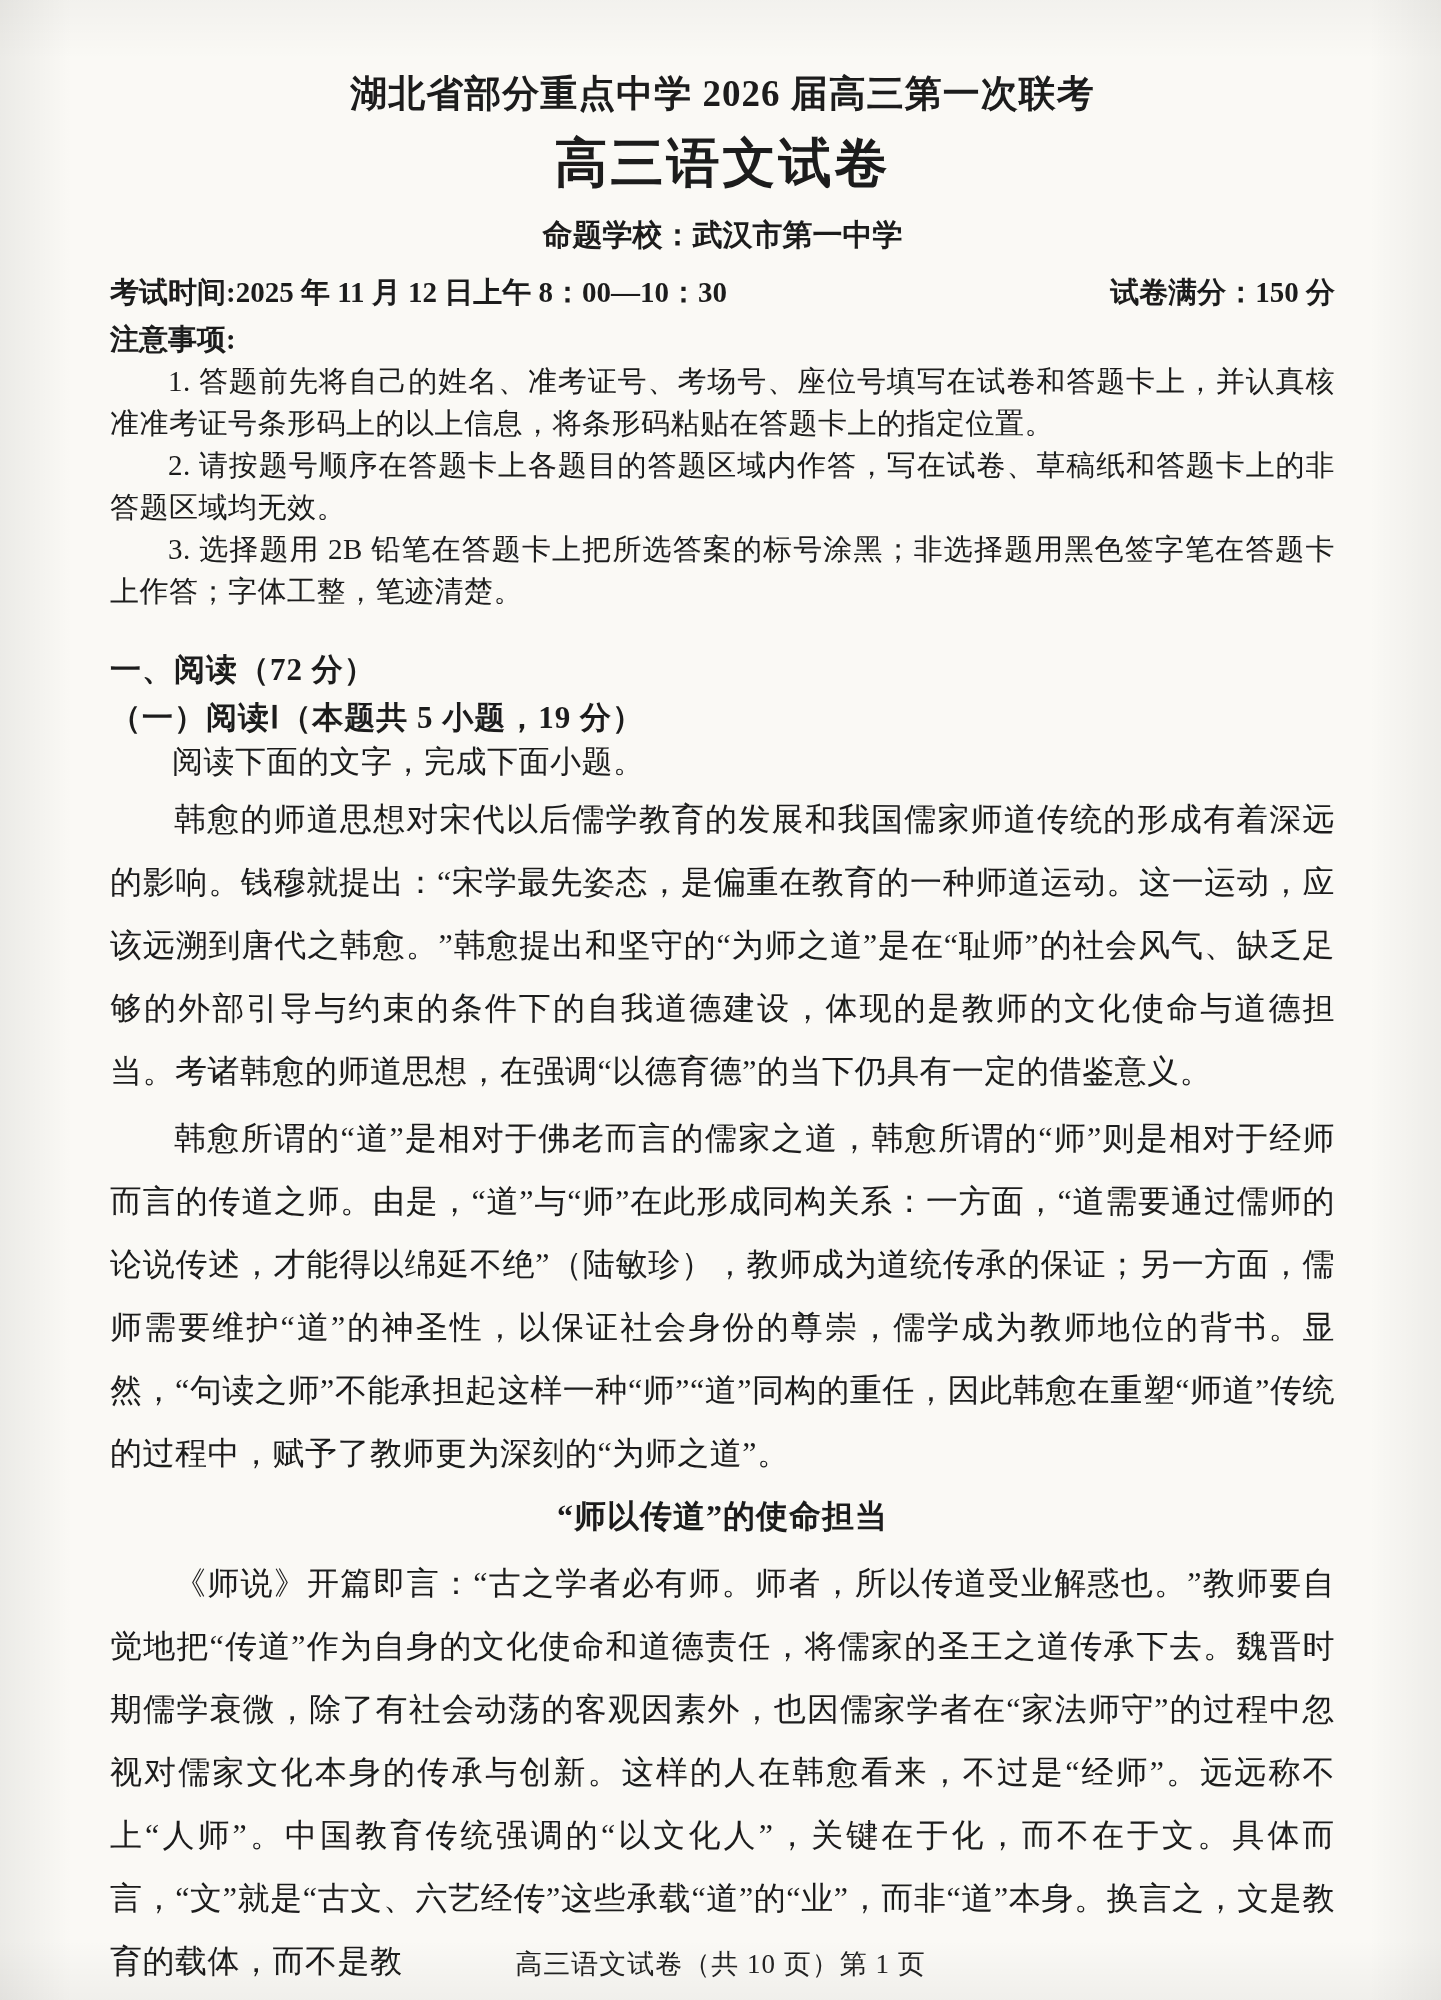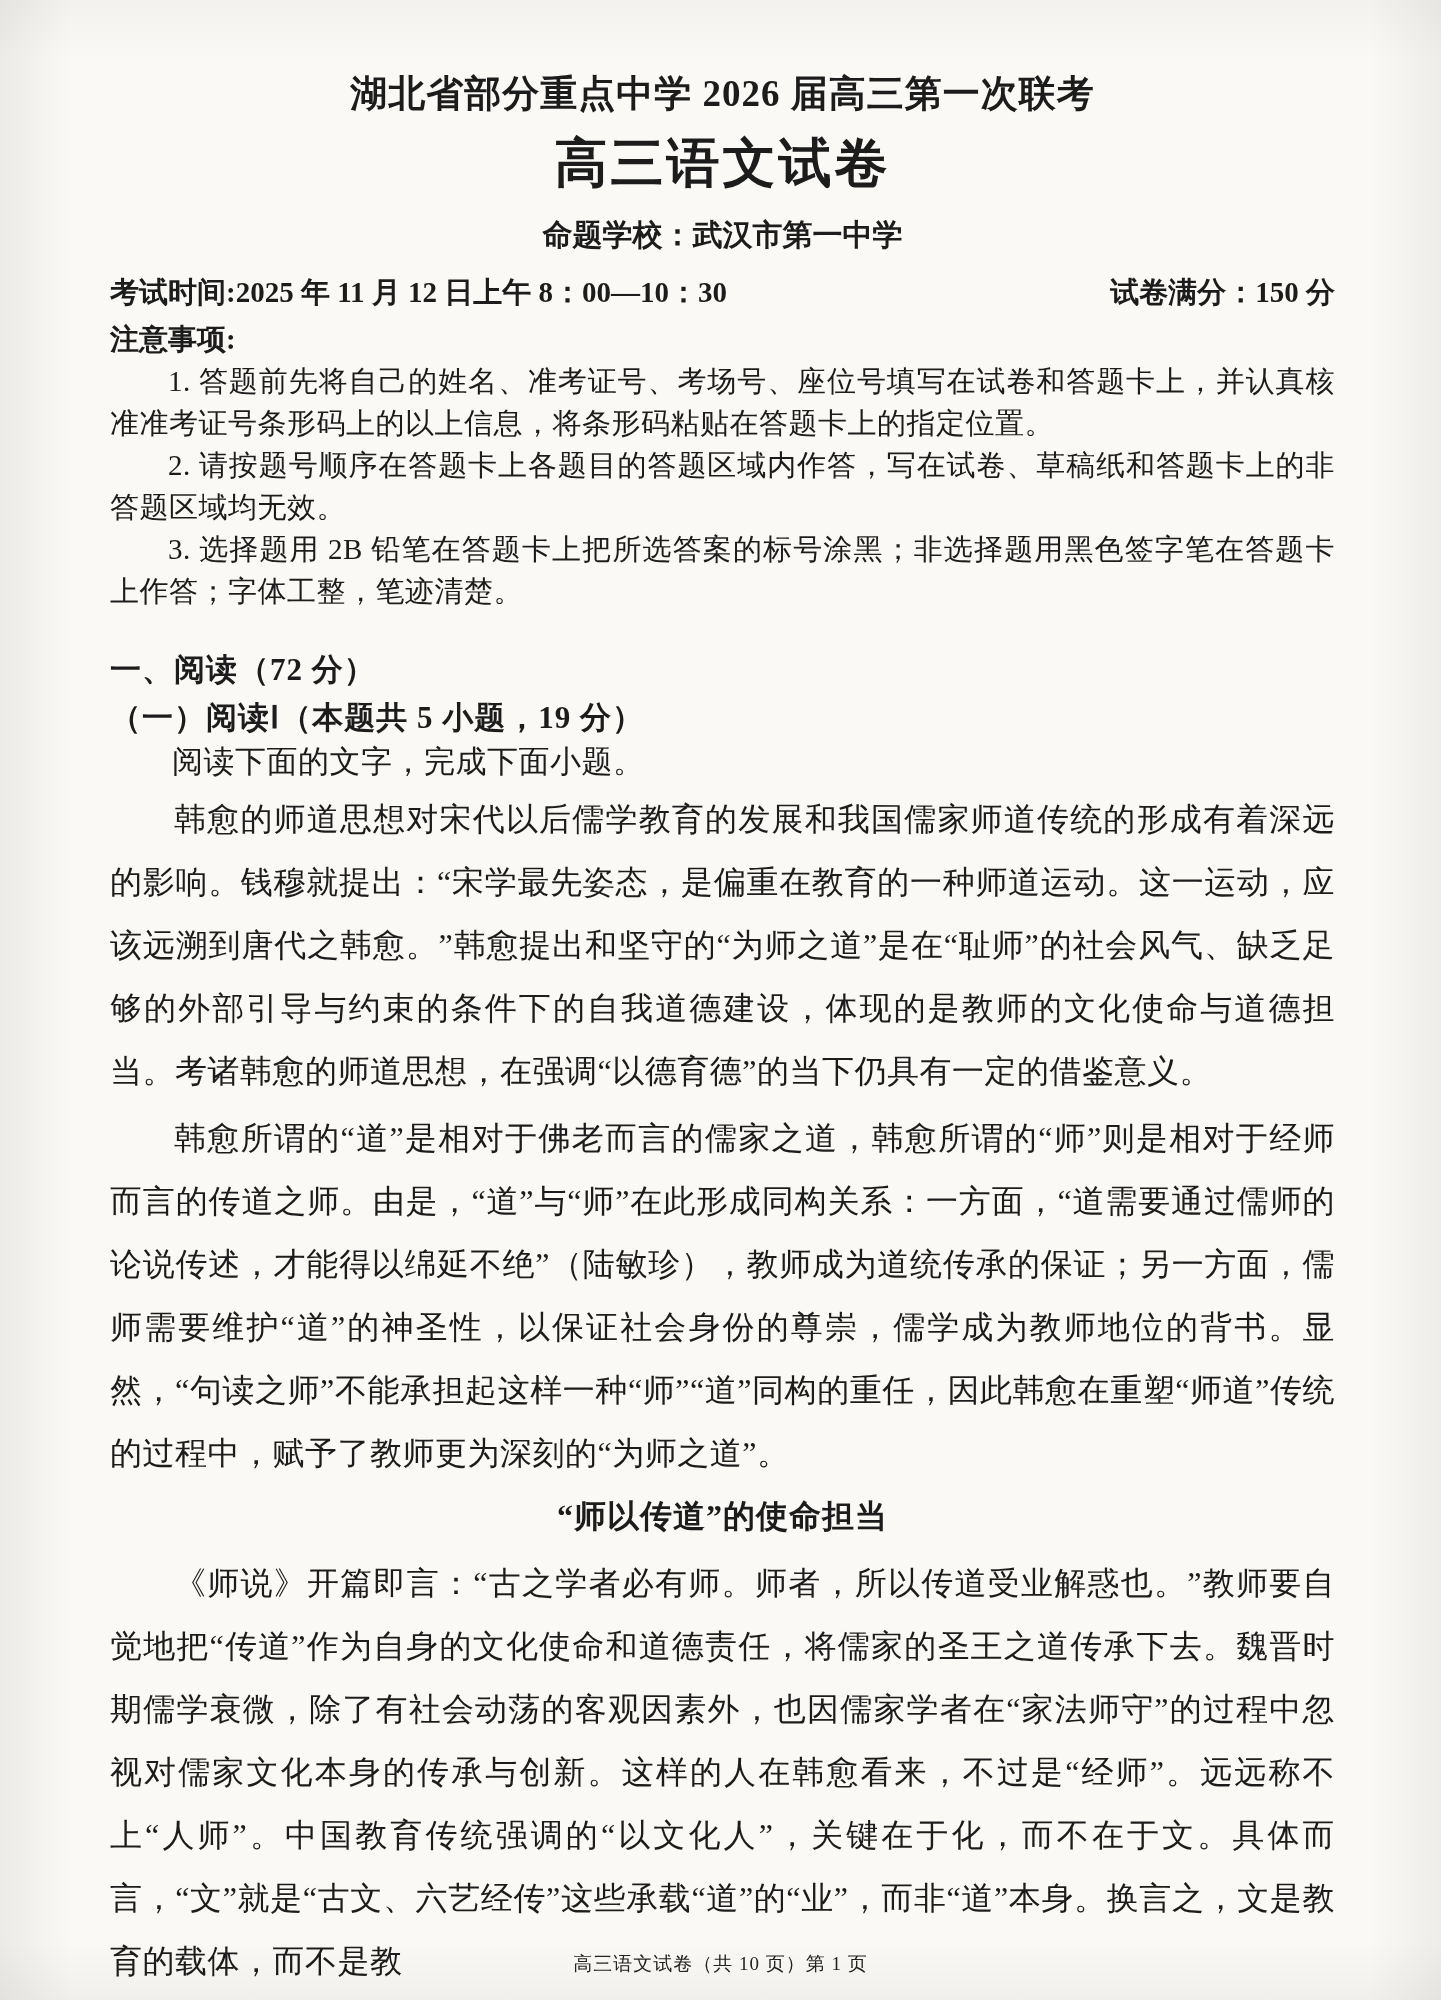--- a/index.html
+++ b/index.html
@@ -105,21 +105,21 @@
     font-weight: bold;
     text-align: center;
     letter-spacing: 1px;
   }
   .page-footer {
     position: absolute;
     left: 0;
     right: 0;
     bottom: 18px;
     text-align: center;
-    font-size: 19px;
+    font-size: 27px;
     line-height: 36px;
     color: #222;
     letter-spacing: 1px;
   }
 </style>
 </head>
 <body>
 
 <div class="page">
 

